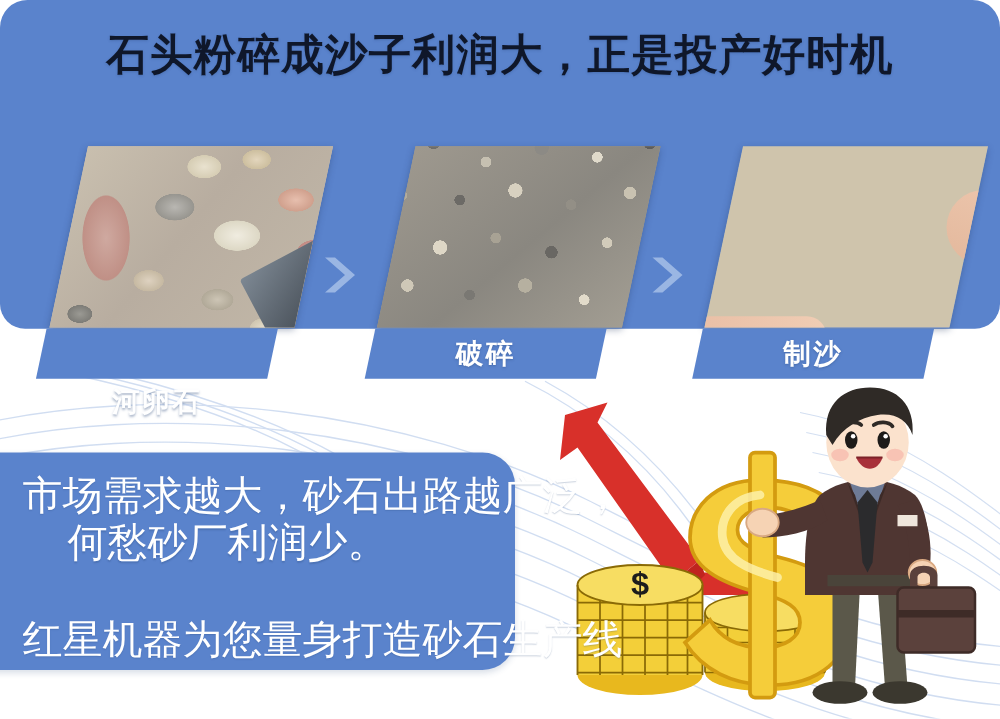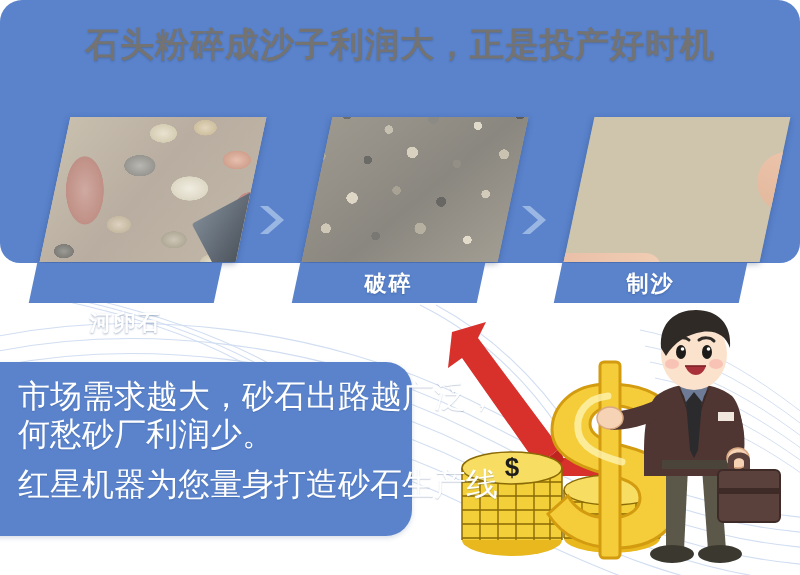--- a/index.html
+++ b/index.html
@@ -15,21 +15,21 @@
 
   
   .top-block{
     position:absolute;left:0;top:0;width:800px;height:263px;
     background:#5a83cc;
     border-radius:22px 22px 20px 20px;
   }
   .banner-title{
     position:absolute;left:0;top:22px;width:800px;
     text-align:center;
-    color:#737373;
+    color:#0f172a;
     font-size:34px;
     font-weight:bold;
     letter-spacing:1px;
     line-height:44px;
     text-shadow:0 1px 2px rgba(40,70,120,.30);
     white-space:nowrap;
   }
 
   
   .photo{
@@ -182,22 +182,22 @@
     background:#5a83cc;
     border-radius:0 26px 26px 0;
     box-shadow:0 2px 5px rgba(40,70,120,.18);
   }
   .copy-line{
     position:absolute;left:18px;color:#ffffff;
     font-size:32px;line-height:36px;white-space:nowrap;
     text-shadow:0 1px 1px rgba(40,70,120,.25);
   }
   #copy-l1{top:378px;}
-  #copy-l2{top:416px;}
-  #copy-l3{top:466px;}
+  #copy-l2{top:416px;margin-left:36px;}
+  #copy-l3{top:496px;font-family:Liberation Mono, monospace;}
 
   
   .art{position:absolute;left:440px;top:300px;width:360px;height:275px;}
 </style>
 </head>
 <body>
 
 <div id="stage">
 
   <svg class="bg-swoosh" viewBox="0 0 800 575" preserveAspectRatio="none">

